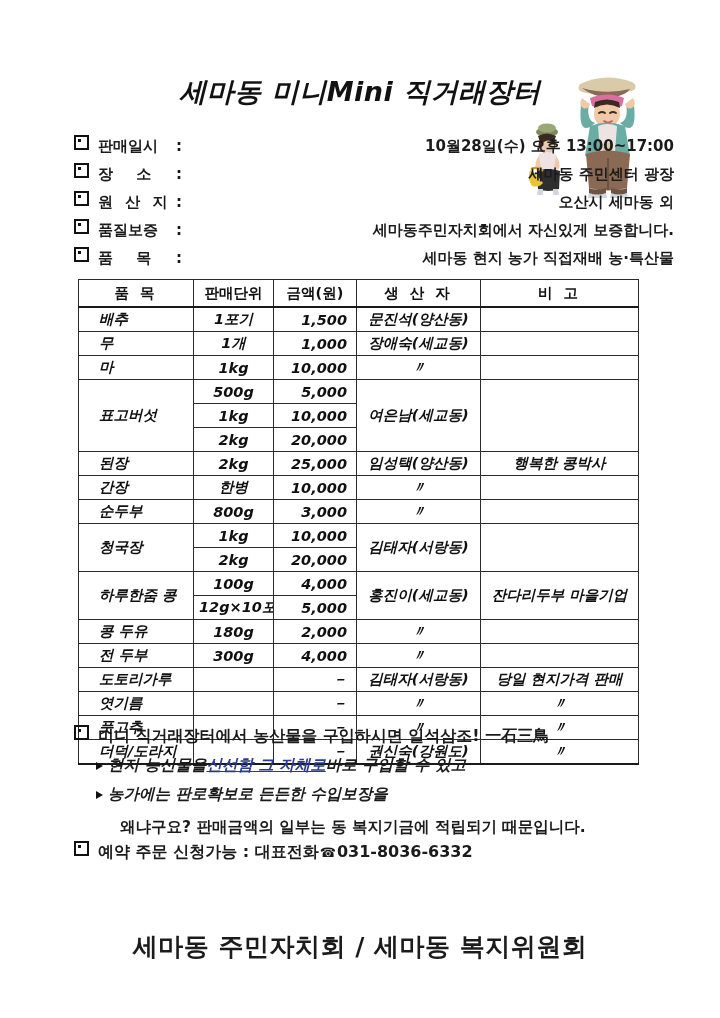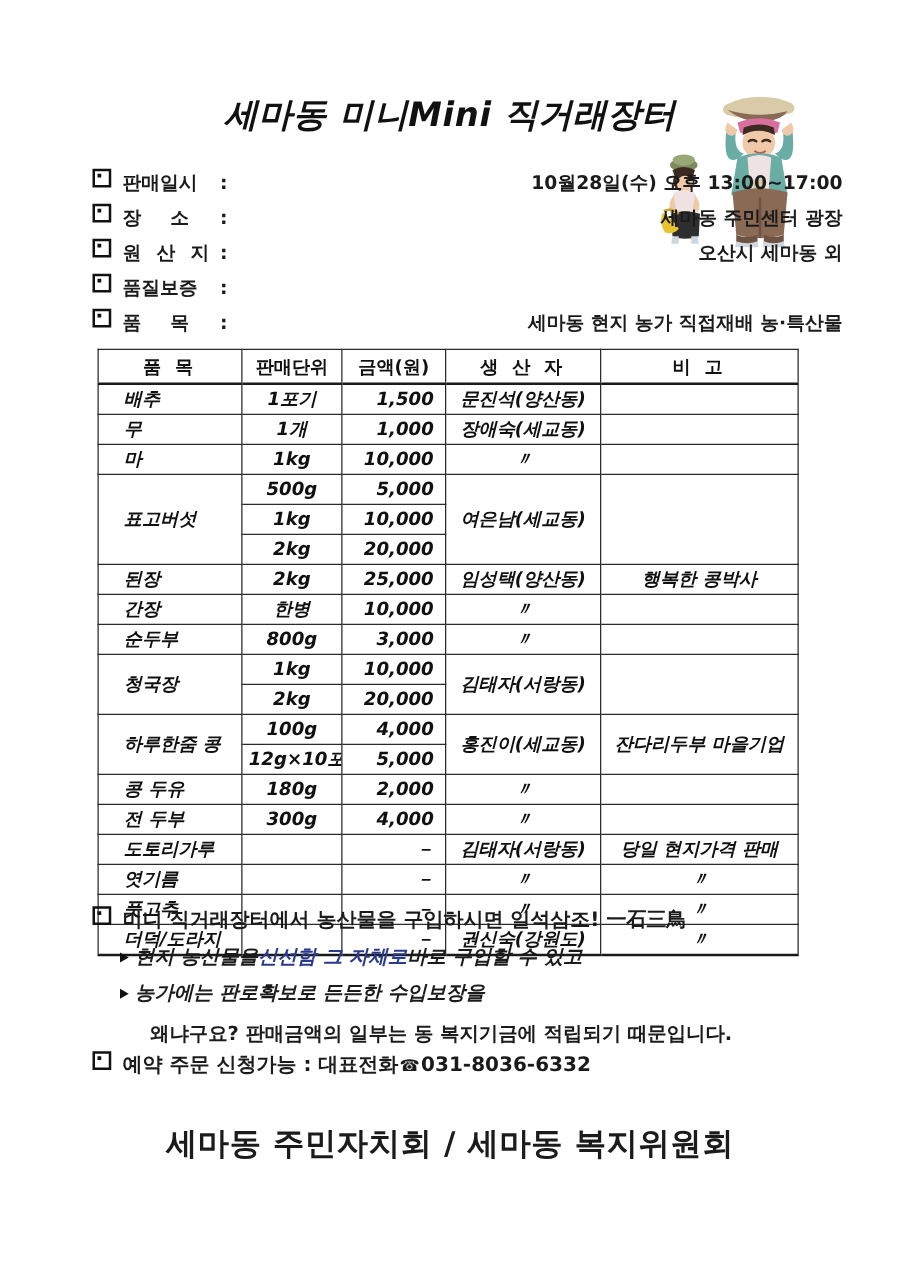--- a/index.html
+++ b/index.html
@@ -163,28 +163,28 @@
   }
   .note-indent {
     font-size: 15.5px;
     font-weight: 700;
     height: 29px;
     padding-left: 46px;
     display: flex;
     align-items: center;
     white-space: nowrap;
   }
-  .accent { color: #2a3a8c; }
+  .accent { color: #2a3a8c; text-decoration: underline; }
   .phone-icon { font-size: 13px; margin: 0 1px; }
 
   
   .footer {
     position: absolute;
     left: 0;
-    top: 898px;
+    top: 930px;
     width: 720px;
     text-align: center;
   }
   .footer-text {
     font-size: 25px;
     font-weight: 700;
     letter-spacing: 0.5px;
     display: inline-block;
   }
 </style>
@@ -256,20 +256,21 @@
   <div class="info-line">
     <span class="sq-marker"></span>
     <span class="info-label spaced2">원 산 지</span>
     <span class="info-colon">:</span>
     <span class="info-value">오산시 세마동 외</span>
   </div>
   <div class="info-line">
     <span class="sq-marker"></span>
     <span class="info-label">품질보증</span>
     <span class="info-colon">:</span>
+    <span class="info-value">세마동주민자치회에서 자신있게 보증합니다.</span>
   </div>
   <div class="info-line">
     <span class="sq-marker"></span>
     <span class="info-label spaced">품     목</span>
     <span class="info-colon">:</span>
     <span class="info-value">세마동 현지 농가 직접재배  농·특산물</span>
   </div>
 </div>
 
 <table class="price-table">

